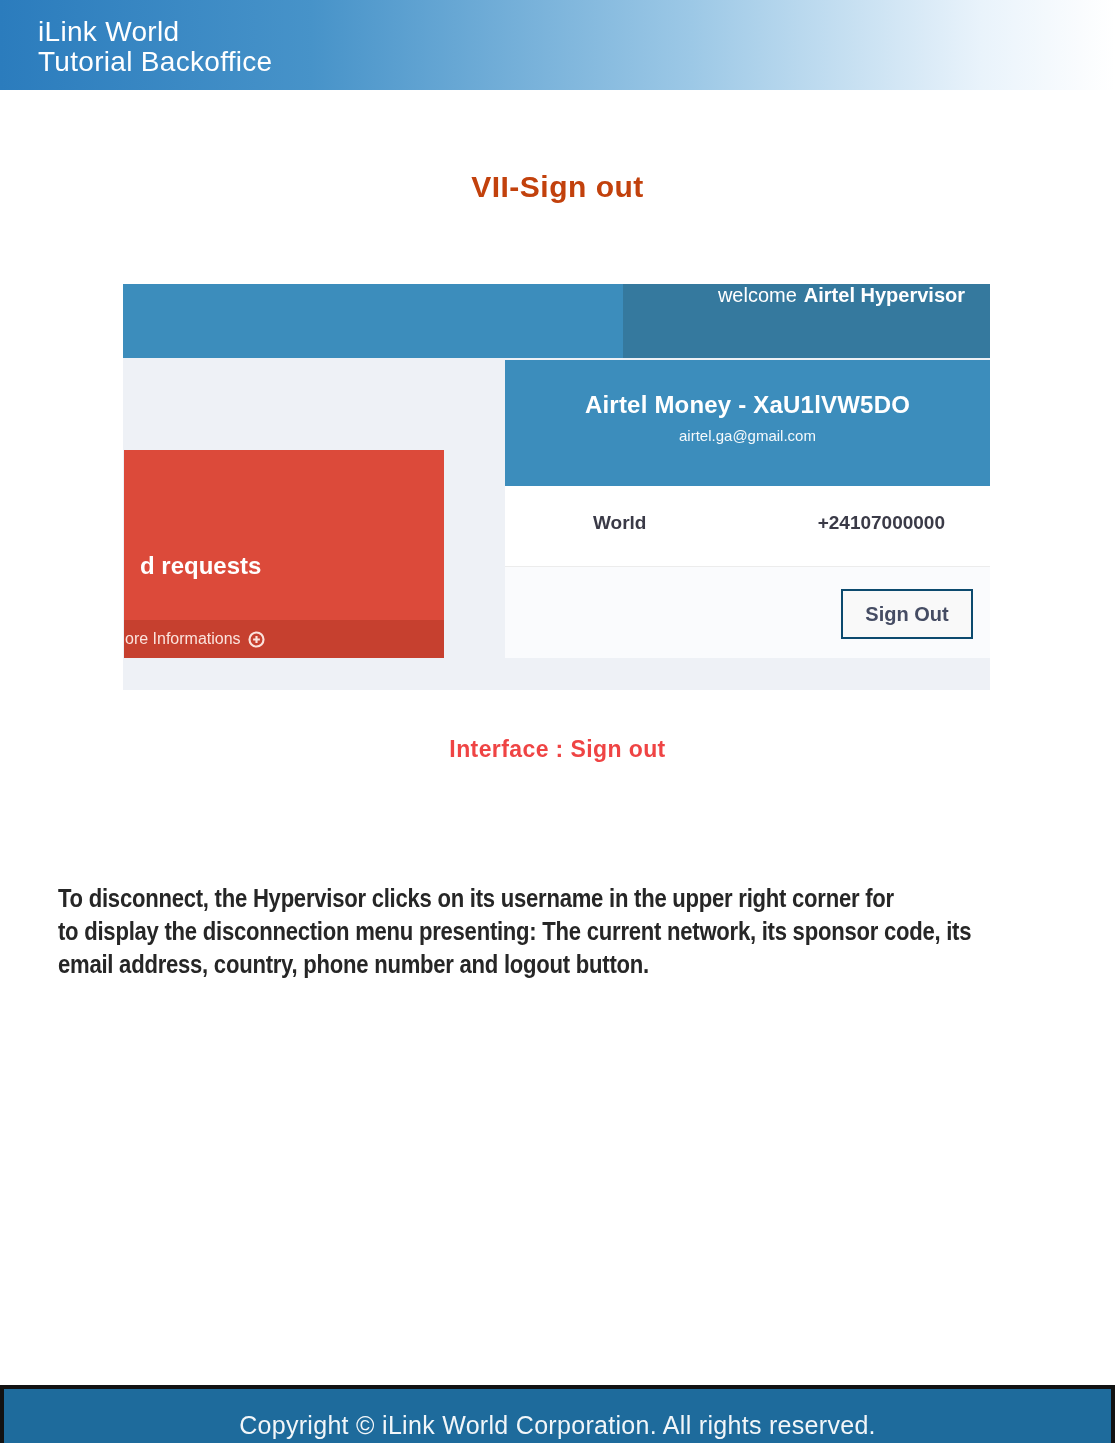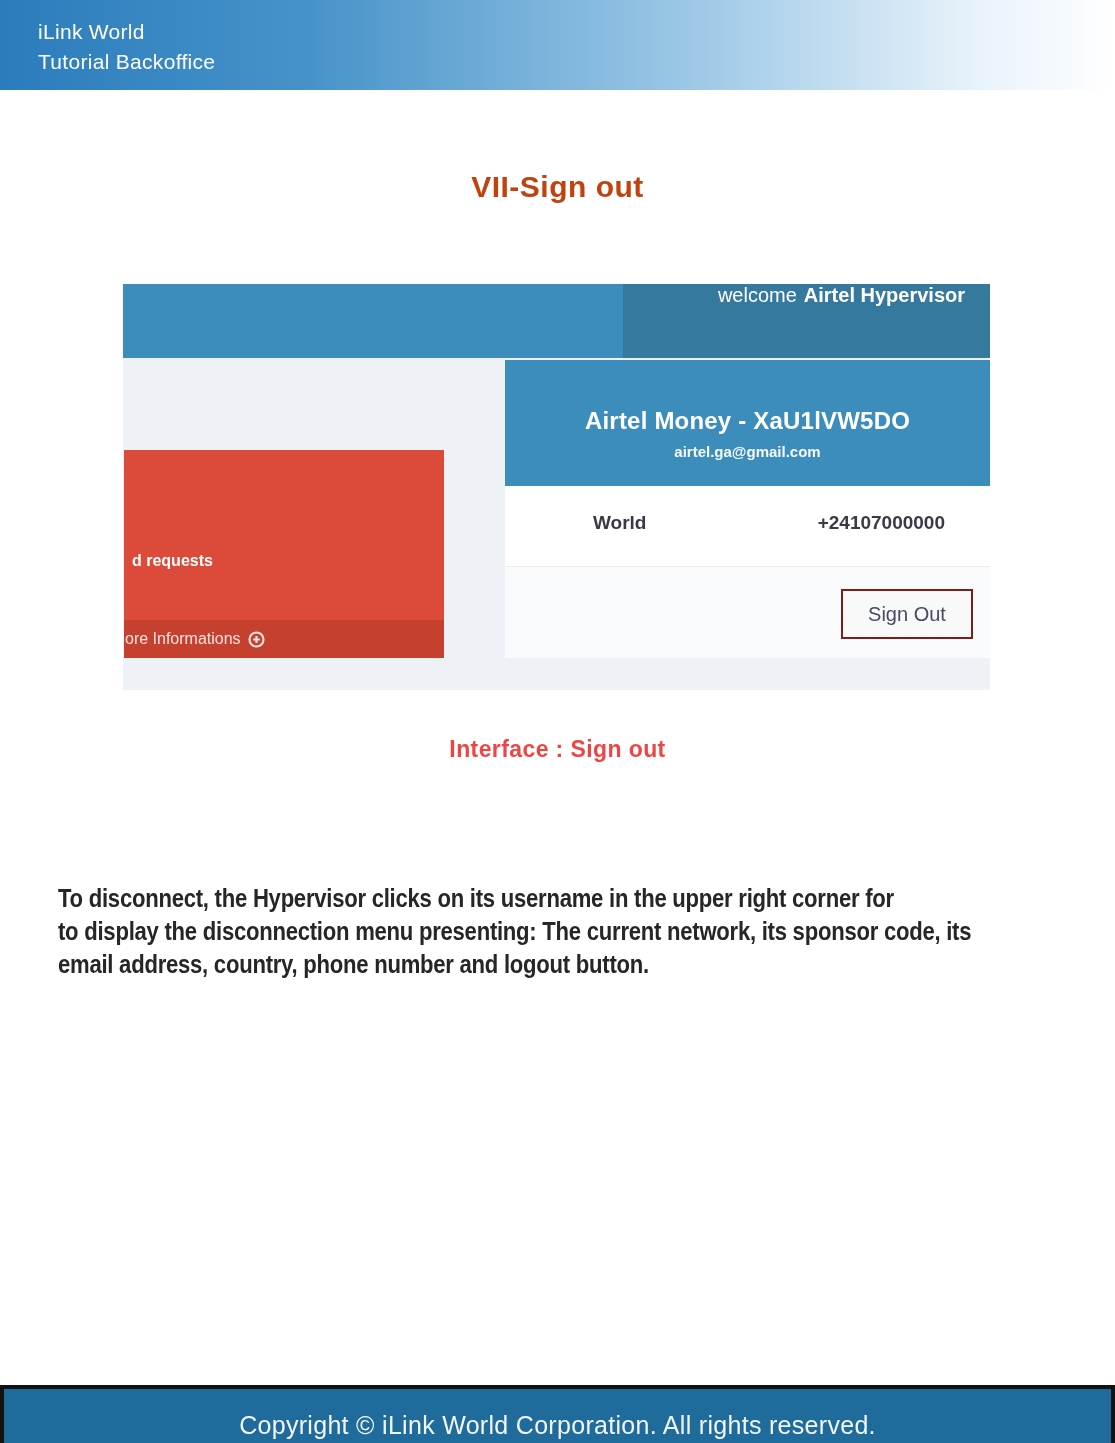--- a/index.html
+++ b/index.html
@@ -23,21 +23,21 @@
     width: 1115px; height: 90px;
     background: linear-gradient(to right,
       var(--header-blue, #2b7cbd) 0%,
       #4793c9 28%,
       #9cc8e6 62%,
       #e9f3fb 88%,
       #ffffff 100%);
     box-sizing: border-box;
     padding: 17px 0 0 38px;
     color: #ffffff;
-    font-size: 21px;
+    font-size: 28px;
     line-height: 30px;
     letter-spacing: 0.3px;
   }
 
   
   .section-title {
     position: absolute;
     top: 170px; left: 0;
     width: 100%;
     text-align: center;
@@ -79,24 +79,24 @@
 
   
   .stat-card {
     position: absolute;
     left: 1px; top: 166px;
     width: 320px; height: 208px;
     background: var(--red, #dc4a3a);
   }
   .stat-card-label {
     position: absolute;
-    left: 8px; top: 102px;
-    color: #ffffff;
-    font-weight: bold;
-    font-size: 16px;
+    left: 16px; top: 102px;
+    color: #ffffff;
+    font-weight: bold;
+    font-size: 24px;
     white-space: nowrap;
   }
   .stat-card-footer {
     position: absolute;
     left: 0; bottom: 0;
     width: 100%; height: 38px;
     background: var(--red-dark, #c6402f);
     color: #fbe3dd;
     font-size: 16px;
     display: flex;
@@ -113,24 +113,24 @@
     left: 382px; top: 76px;
     width: 485px; height: 298px;
     background: #ffffff;
   }
   .menu-header {
     height: 126px;
     background: var(--navbar-blue, #3c8dbc);
     color: #ffffff;
     text-align: center;
     box-sizing: border-box;
-    padding-top: 47px;
+    padding-top: 31px;
   }
   .menu-header .net { font-size: 24px; font-weight: bold; letter-spacing: 0.2px; }
-  .menu-header .email { font-size: 15px; margin-top: 8px; font-weight: bold; opacity: 0.95; }
+  .menu-header .email { font-size: 15px; margin-top: 8px; font-weight: normal; opacity: 0.95; }
   .menu-body {
     position: relative;
     height: 80px;
     background: #ffffff;
     font-size: 19px;
     font-weight: bold;
     color: #3a3a47;
   }
   .menu-country { position: absolute; left: 88px; top: 26px; }
   .menu-phone   { position: absolute; right: 45px; top: 26px; }
@@ -139,24 +139,24 @@
     height: 92px;
     background: #fafbfd;
     border-top: 1px solid #ececec;
     box-sizing: border-box;
   }
   .signout-btn {
     position: absolute;
     right: 17px; top: 22px;
     width: 132px; height: 50px;
     background: #f9f9f9;
-    border: 2px solid #7f1d1d;
+    border: 2px solid #0c4a6e;
     color: #454c63;
     font-size: 20px;
-    font-weight: normal;
+    font-weight: bold;
     font-family: "Liberation Sans", sans-serif;
     cursor: pointer;
   }
 
   
   .caption {
     position: absolute;
     top: 736px; left: 0;
     width: 100%;
     text-align: center;

